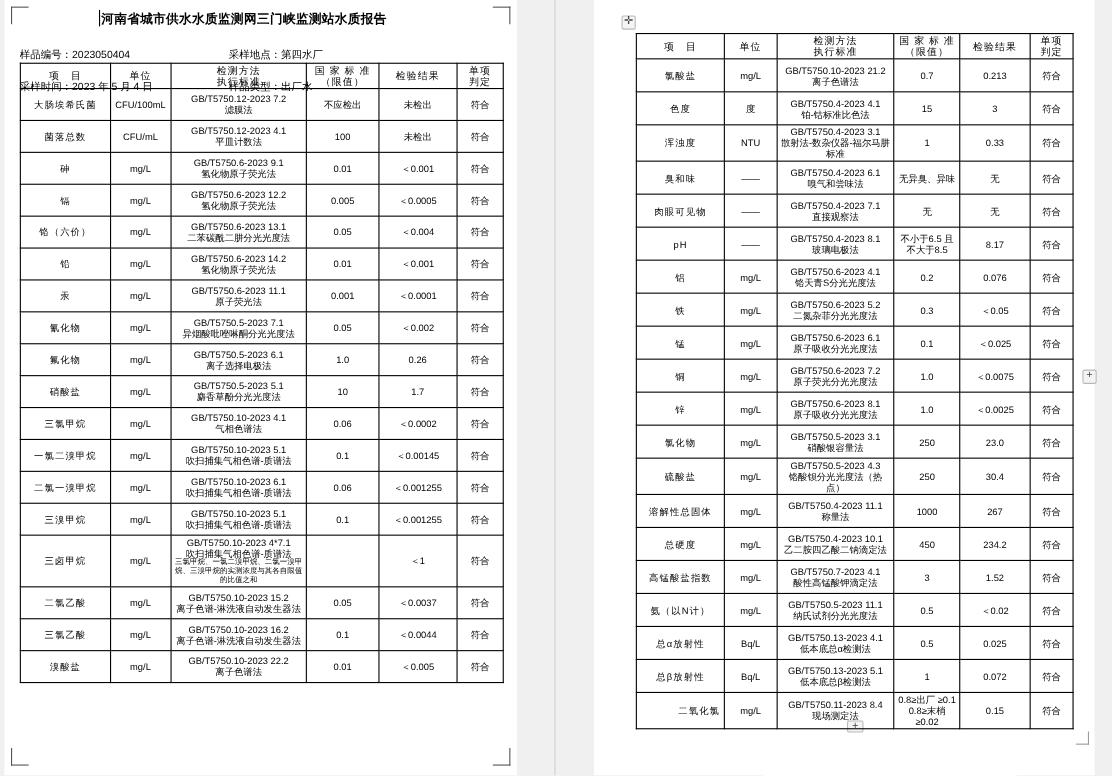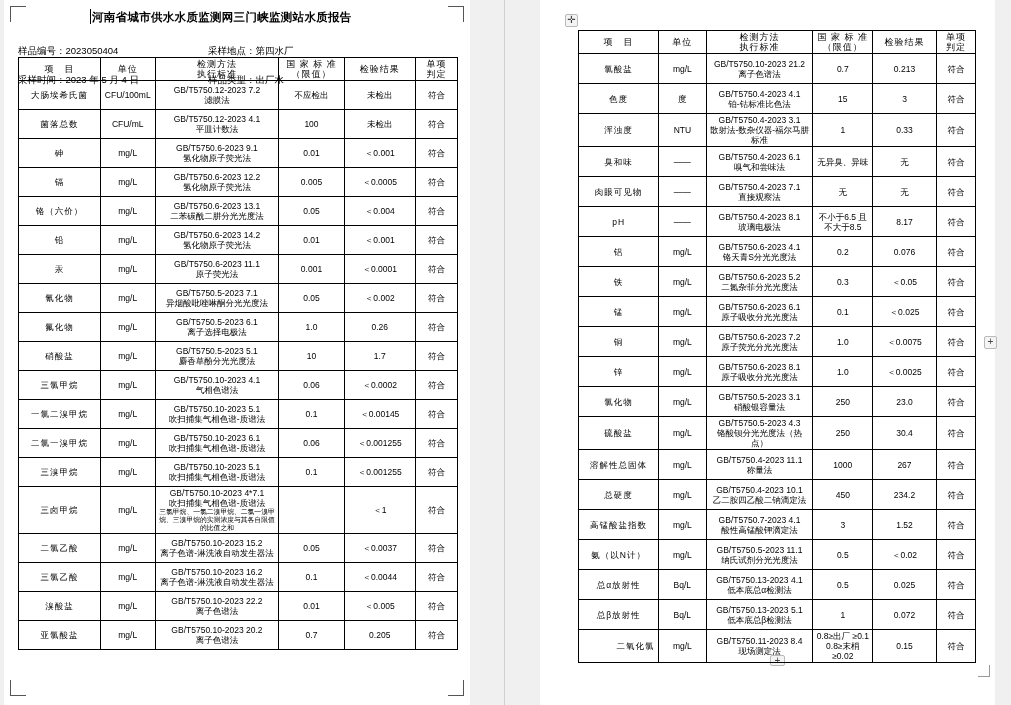--- a/index.html
+++ b/index.html
@@ -394,31 +394,20 @@
           </tr>
           <tr style="height: 29px;">
             <td class="item-cell">溴酸盐</td>
             <td>mg/L</td>
             <td class="method">
               <span class="m1">GB/T5750.10-2023 22.2</span>
               <span class="m2">离子色谱法</span>
             </td>
             <td style="white-space: pre-line;">0.01</td>
             <td>＜0.005</td>
-            <td>符合</td>
-          </tr>
-          <tr style="height: 29px;">
-            <td class="item-cell">亚氯酸盐</td>
-            <td>mg/L</td>
-            <td class="method">
-              <span class="m1">GB/T5750.10-2023 20.2</span>
-              <span class="m2">离子色谱法</span>
-            </td>
-            <td style="white-space: pre-line;">0.7</td>
-            <td>0.205</td>
             <td>符合</td>
           </tr>
         </tbody>
     </table>
   </div>
 
   <div class="gutter">
     <div class="gutter-line"></div>
   </div>
 

